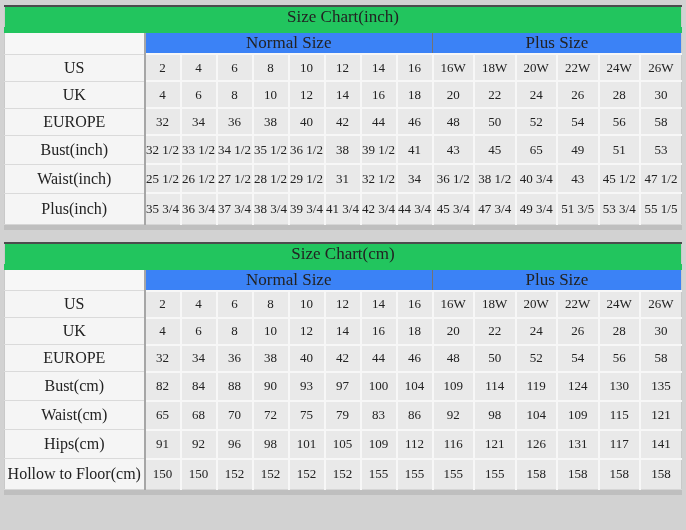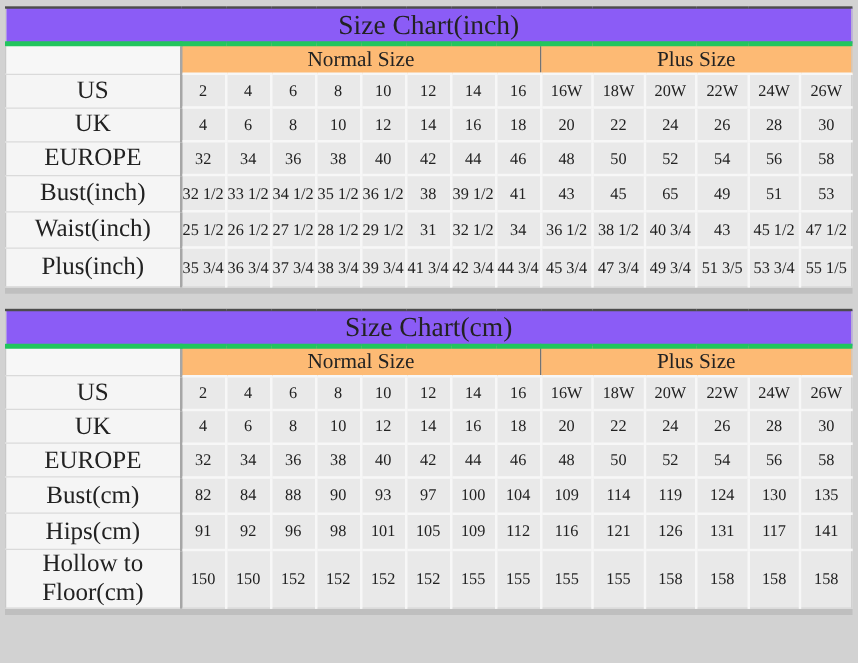--- a/index.html
+++ b/index.html
@@ -29,39 +29,39 @@
     box-shadow: 0 5px 0 rgba(0,0,0,0.09);
   }
   col.col-label { width: 140px; }
   col.col-n     { width: 36px;  }
   col.col-p     { width: auto;  }
 
   td { text-align: center; vertical-align: middle; padding: 0; }
 
   .title-cell {
     height: 24px;
-    font-size: 22px;
-    background: #8b5cf6;
-    border-bottom: 4px solid #22c55e;
+    font-size: 17px;
+    background: #22c55e;
+    border-bottom: 6px solid #22c55e;
   }
   .group-cell {
     height: 24px;
     font-size: 17px;
-    background: #fdba74;
+    background: #3b82f6;
   }
   .group-cell.plus { border-left: 1px solid #737373; }
   .corner-cell {
     background: #f7f7f7;
     border-right: 2px solid #a6a6a6;
   }
   .row-label {
     background: #f5f5f5;
     border-top: 1px solid #dadada;
     border-right: 2px solid #a6a6a6;
-    font-size: 20px;
+    font-size: 16px;
   }
   td.cell {
     background: var(--cell_bg, #e9e9e9);
     border-top: 2px solid #f7f7f7;
     border-left: 2px solid #f7f7f7;
     font-size: 13px;
     white-space: nowrap;
   }
   tbody tr:nth-child(-n+3) td { height: 27px; }
   tbody tr:nth-child(n+4) td  { height: 29px; }
@@ -295,20 +295,37 @@
           <td class="cell n">100</td>
           <td class="cell n">104</td>
           <td class="cell p">109</td>
           <td class="cell p">114</td>
           <td class="cell p">119</td>
           <td class="cell p">124</td>
           <td class="cell p">130</td>
           <td class="cell p">135</td>
         </tr>
         <tr>
+          <td class="row-label">Waist(cm)</td>
+          <td class="cell n">65</td>
+          <td class="cell n">68</td>
+          <td class="cell n">70</td>
+          <td class="cell n">72</td>
+          <td class="cell n">75</td>
+          <td class="cell n">79</td>
+          <td class="cell n">83</td>
+          <td class="cell n">86</td>
+          <td class="cell p">92</td>
+          <td class="cell p">98</td>
+          <td class="cell p">104</td>
+          <td class="cell p">109</td>
+          <td class="cell p">115</td>
+          <td class="cell p">121</td>
+        </tr>
+        <tr>
           <td class="row-label">Hips(cm)</td>
           <td class="cell n">91</td>
           <td class="cell n">92</td>
           <td class="cell n">96</td>
           <td class="cell n">98</td>
           <td class="cell n">101</td>
           <td class="cell n">105</td>
           <td class="cell n">109</td>
           <td class="cell n">112</td>
           <td class="cell p">116</td>

